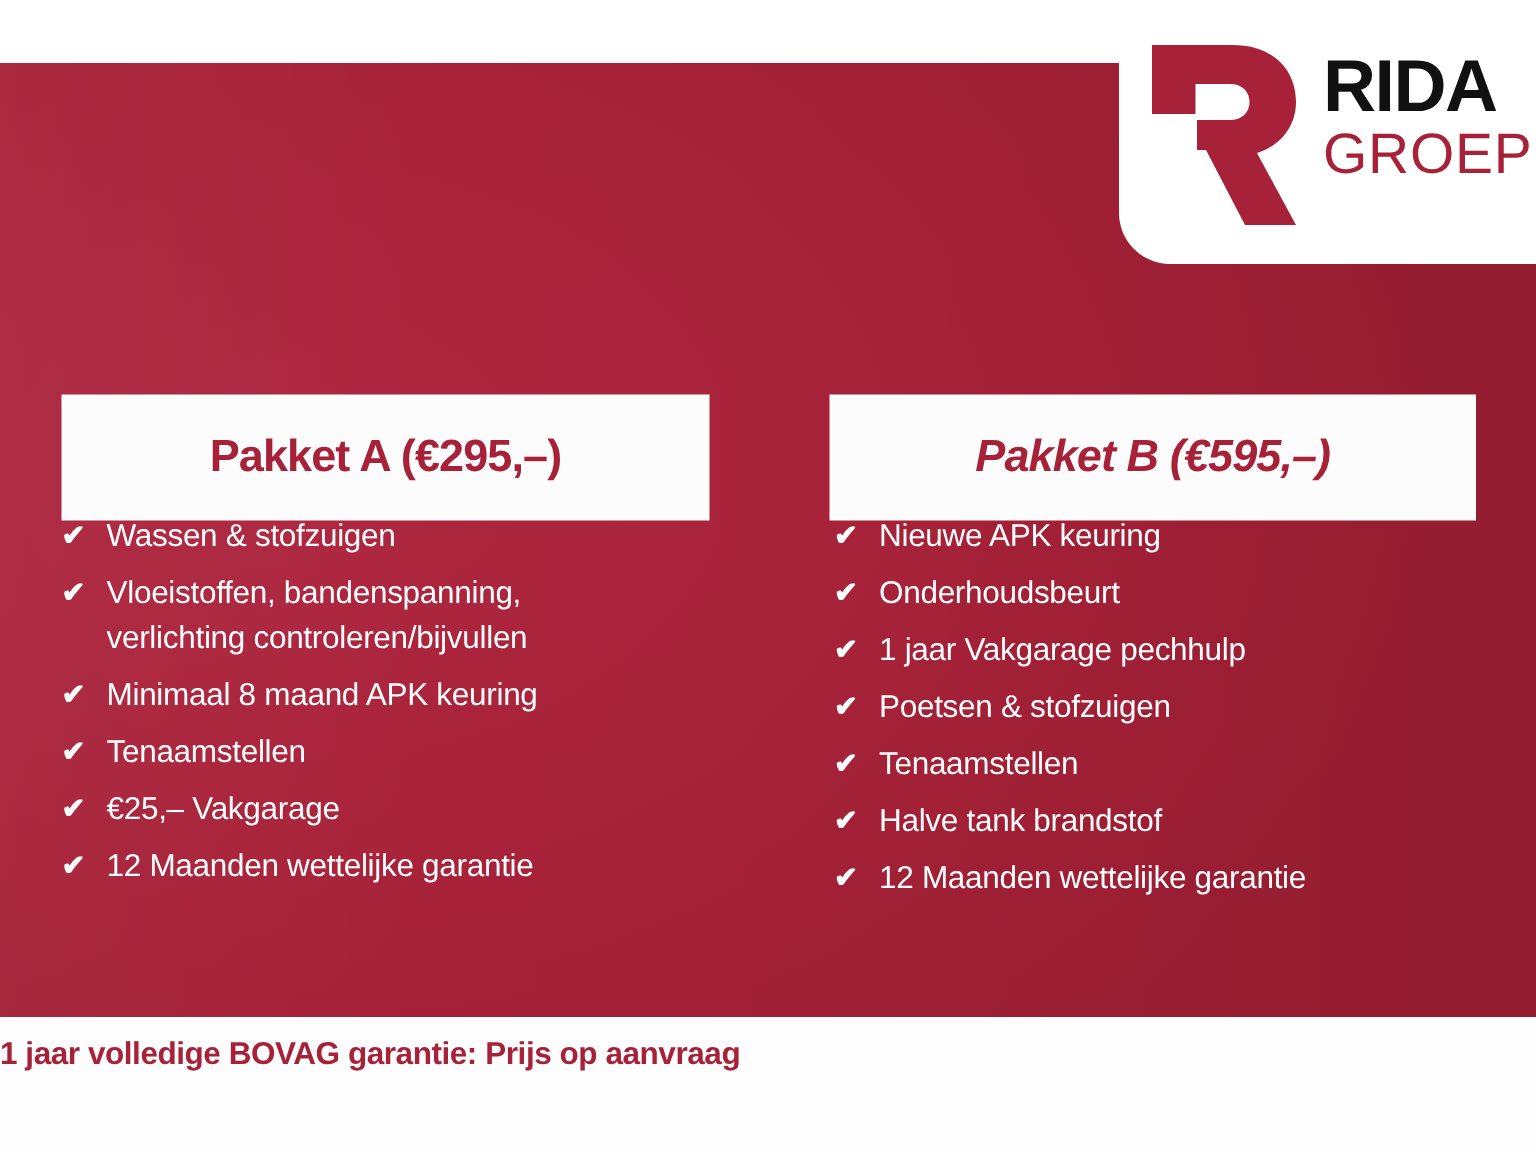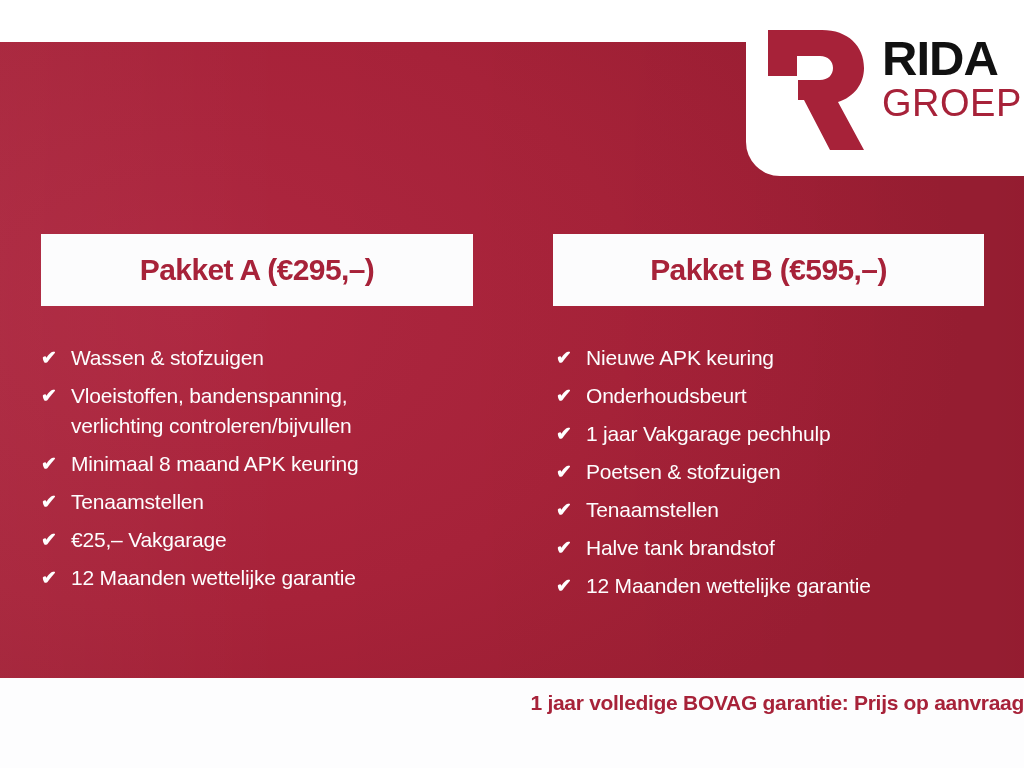--- a/index.html
+++ b/index.html
@@ -104,30 +104,30 @@
     font-size: 46px;
     line-height: 1.05;
     letter-spacing: -1.2px;
     color: #ffffff;
     z-index: 6;
   }
 
   
   .card {
     position: absolute;
-    top: 234px;
-    height: 72px;
+    top: 263px;
+    height: 84px;
     background: #FCFCFD;
     display: flex;
     align-items: center;
     justify-content: center;
     z-index: 4;
   }
   .card-a { left: 41px; width: 432px; }
-  .card-b { left: 553px; width: 431px; }
+  .card-b { left: 553px; width: 431px; font-style: italic; }
   .card-title {
     font-family: "Liberation Sans", sans-serif;
     font-weight: bold;
     font-size: 30px;
     letter-spacing: -0.6px;
     color: #A72239;
     white-space: nowrap;
   }
 
   
@@ -166,21 +166,21 @@
   
   .footer {
     position: absolute;
     left: 0;
     top: 678px;
     width: 1024px;
     height: 90px;
     background: #FDFDFE;
     display: flex;
     align-items: flex-start;
-    justify-content: flex-end;
+    justify-content: flex-start;
     z-index: 6;
   }
   .footer-text {
     margin-top: 13px;
     font-family: "Liberation Sans", sans-serif;
     font-weight: bold;
     font-size: 21px;
     letter-spacing: -0.3px;
     color: #A72239;
     white-space: nowrap;

